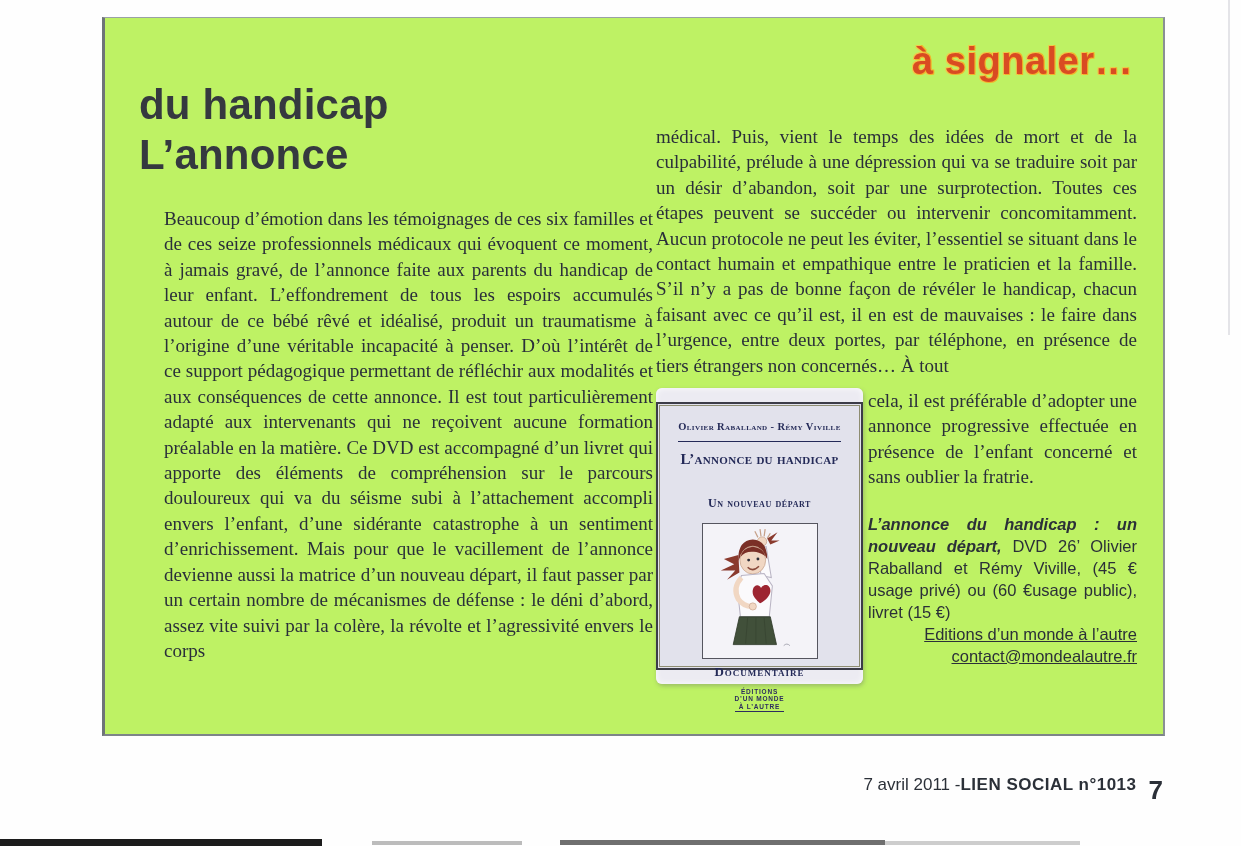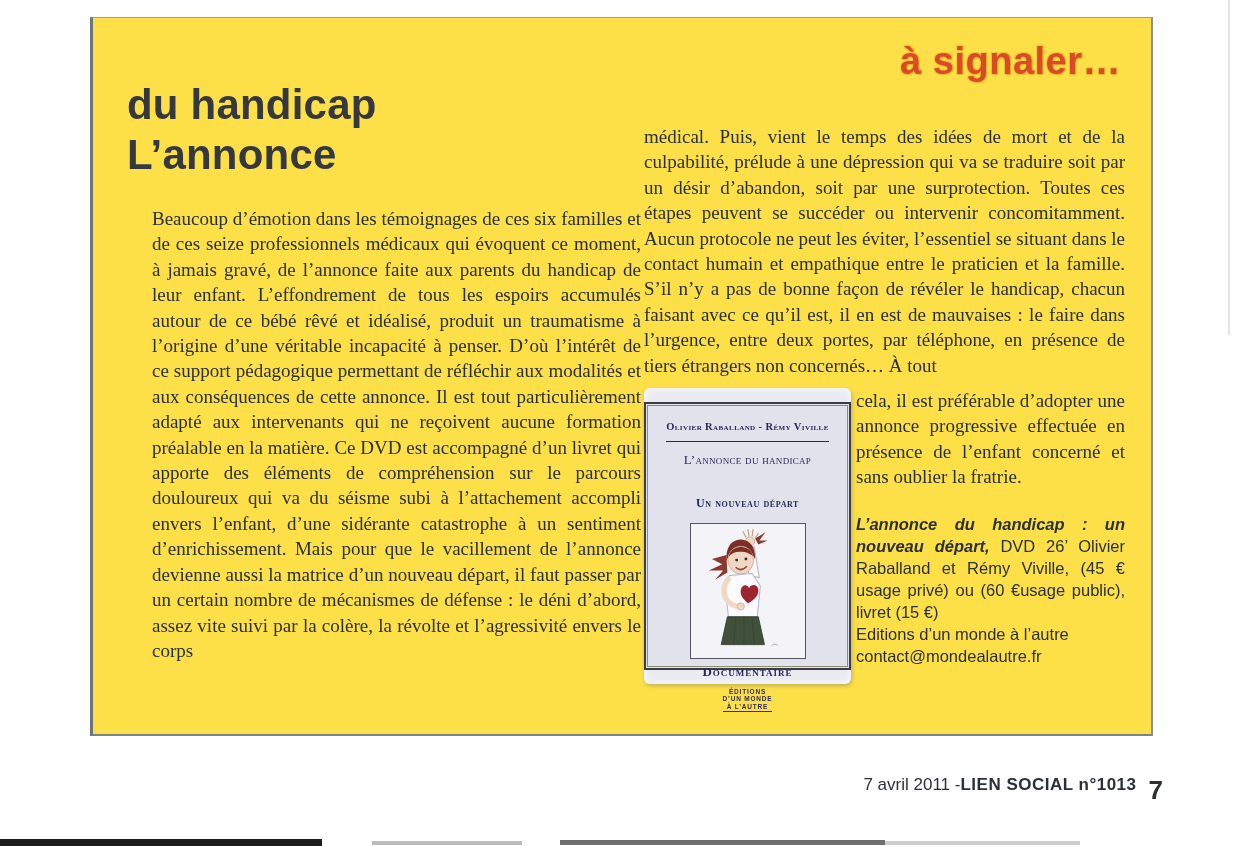--- a/index.html
+++ b/index.html
@@ -9,23 +9,23 @@
     width:1241px; height:846px;
     background:#fefefe;
     overflow:hidden;
     font-family:"Liberation Serif","DejaVu Serif",serif;
     color:#2a2f3a;
   }
   .page { position:absolute; inset:0; }
 
   
   .panel {
-    position:absolute; left:90px; top:17px;
+    position:absolute; left:102px; top:17px;
     width:1063px; height:719px;
-    background:#fde047;
+    background:#bef264;
     border-top:1px solid #9aa1a6;
     border-right:2px solid #8a9095;
     border-bottom:2px solid #7d8488;
     border-left:3px solid #6e7478;
   }
 
   .signaler {
     position:absolute; top:22px; right:30px;
     font-family:"Liberation Sans","DejaVu Sans",sans-serif;
     font-size:38px; font-weight:bold;
@@ -69,21 +69,21 @@
     font-family:"Liberation Serif","DejaVu Serif",serif;
     color:#242a58;
   }
   .dvd-authors {
     font-variant:small-caps; font-weight:bold;
     font-size:10.5px; letter-spacing:0.4px;
     border-bottom:1px solid #242a58;
     padding-bottom:2px; margin-bottom:5px;
     white-space:nowrap;
   }
-  .dvd-title { font-variant:small-caps; font-weight:normal; font-size:13px; letter-spacing:0.3px; white-space:nowrap; }
+  .dvd-title { font-variant:small-caps; font-weight:bold; font-size:15px; letter-spacing:0.3px; white-space:nowrap; }
   .dvd-subtitle { font-variant:small-caps; font-weight:bold; font-size:12px; letter-spacing:0.6px; margin-top:18px; }
   .dvd-art {
     margin-top:7px;
     width:116px; height:136px;
     background:#f4f3f8;
     border:1px solid #55555f;
   }
   .dvd-genre { font-variant:small-caps; font-weight:bold; font-size:13px; letter-spacing:1px; }
   .dvd-publisher {
     margin-top:3px;
@@ -99,21 +99,21 @@
   .wrap-text { font-size:19px; line-height:25.4px; text-align:justify; }
 
   .caption {
     margin-top:23px;
     font-family:"Liberation Sans","DejaVu Sans",sans-serif;
     font-size:16.5px; line-height:22px;
     color:#2b3038;
   }
   .cap-main { text-align:justify; }
   .cap-bold { font-weight:bold; font-style:italic; }
-  .cap-line { text-align:left; }
+  .cap-line { text-align:right;text-decoration:underline; }
 
   
   .footer {
     position:absolute; top:775px; right:78px;
     font-family:"Liberation Sans","DejaVu Sans",sans-serif;
     font-size:17px; color:#2b3038;
     display:flex; align-items:flex-start;
   }
   .footer .journal { font-weight:bold; letter-spacing:0.5px; }
   .footer .pagenum { font-weight:bold; font-size:26px; margin-left:12px; }

